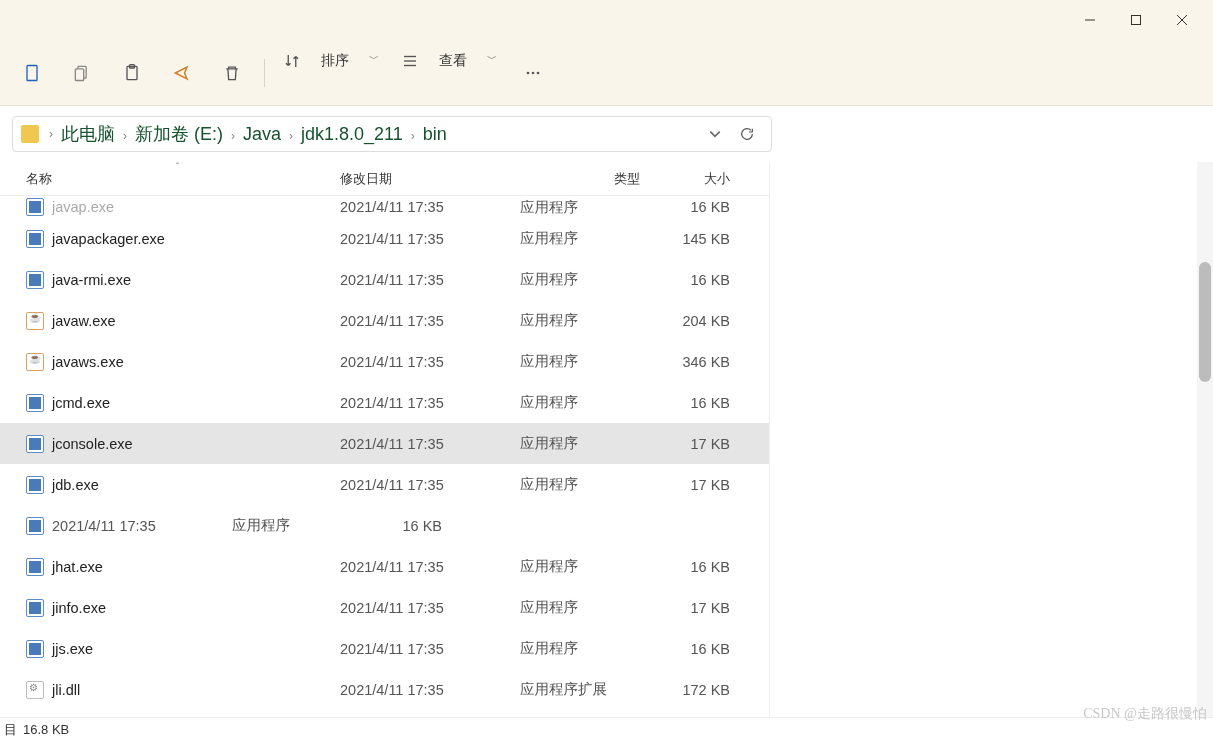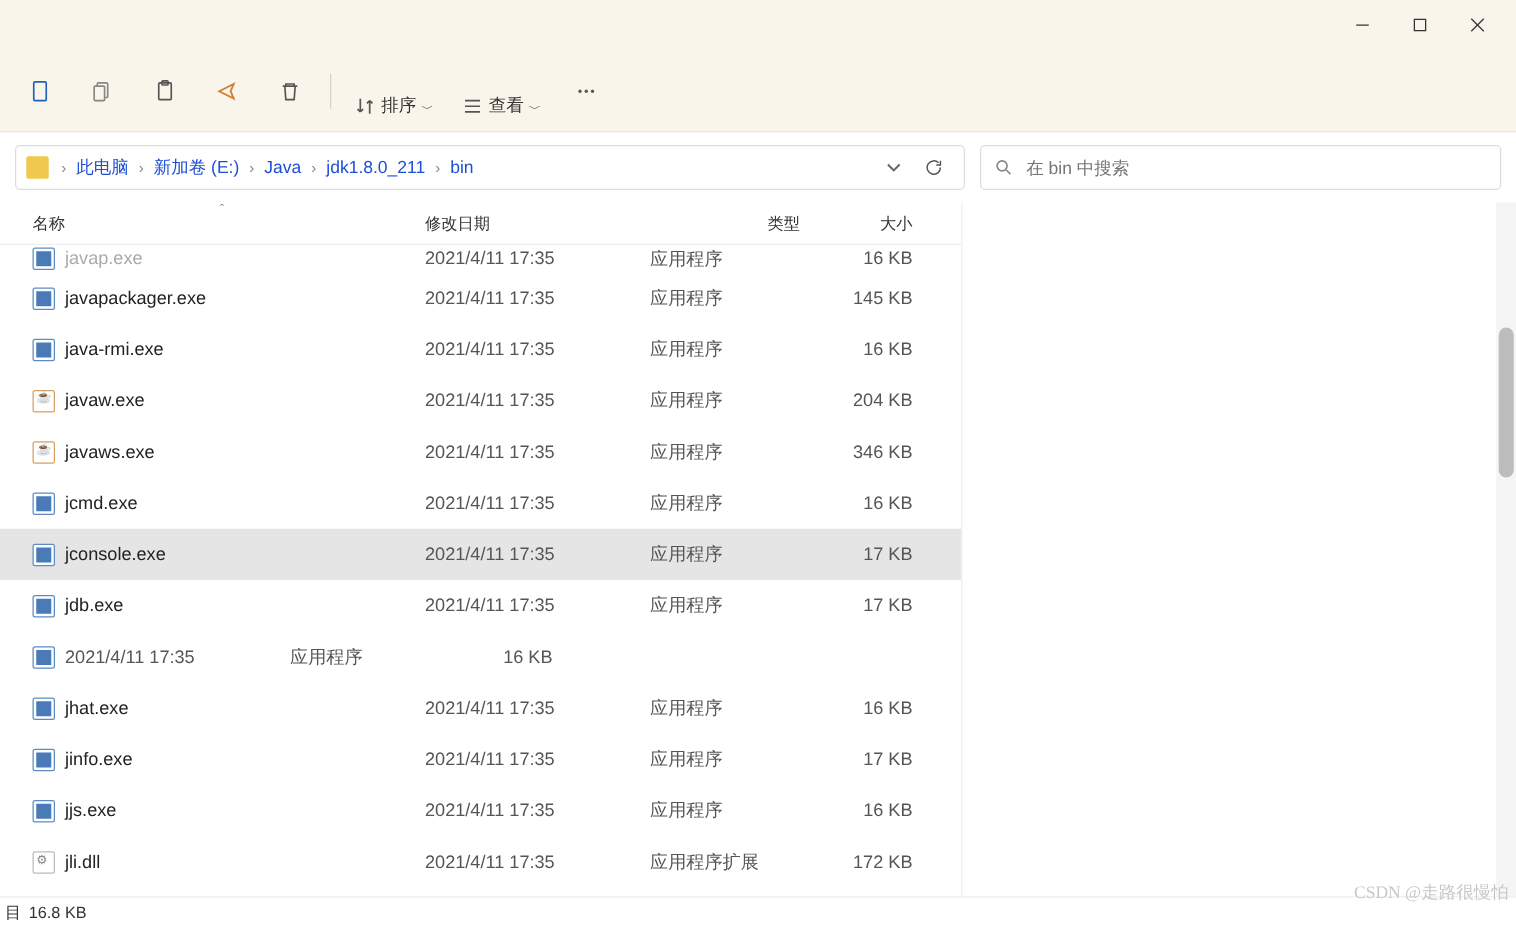--- a/index.html
+++ b/index.html
@@ -6,27 +6,27 @@
 body { width: 1213px; height: 741px; background: #fff; overflow: hidden; position: relative; }
 
 .titlebar { height: 40px; background: #faf5ea; display: flex; justify-content: flex-end; align-items: center; padding-right: 8px; }
 .win-btn { width: 46px; height: 32px; display: flex; align-items: center; justify-content: center; cursor: pointer; }
 .win-btn svg { width: 12px; height: 12px; stroke: #333; stroke-width: 1; fill: none; }
 
 .toolbar { height: 66px; background: #faf5ea; display: flex; align-items: center; padding: 0 8px; gap: 2px; border-bottom: 1px solid #e8e3d9; }
 .tb-btn { width: 48px; height: 42px; display: flex; align-items: center; justify-content: center; cursor: pointer; border-radius: 4px; }
 .tb-btn svg { width: 20px; height: 20px; }
 .tb-sep { width: 1px; height: 28px; background: #d8d3c8; margin: 0 6px; }
-.tb-drop { height: 42px; display: flex; align-items: flex-end; padding: 0 10px; gap: 4px; cursor: pointer; border-radius: 4px; color: #333; font-size: 14px; }
+.tb-drop { height: 42px; display: flex; align-items: flex-start; padding: 0 10px; gap: 20px; cursor: pointer; border-radius: 4px; color: #333; font-size: 14px; }
 .tb-chev { font-size: 10px; color: #666; }
 
 .addrbar { height: 56px; display: flex; align-items: center; padding: 8px 12px; gap: 12px; background: #fff; }
 .addr-path { flex: 0 0 760px; height: 36px; display: flex; align-items: center; border: 1px solid #ddd; border-radius: 4px; padding: 0 8px; }
 .addr-folder { width: 18px; height: 18px; background: #f0c850; border-radius: 2px; margin-right: 6px; }
-.crumb { font-size: 14px; color: #1d4ed8; padding: 0 4px; cursor: pointer; }
+.crumb { font-size: 18px; color: #14532d; padding: 0 4px; cursor: pointer; }
 .crumb-sep { color: #888; font-size: 12px; padding: 0 4px; }
 .addr-spacer { flex: 1; }
 .addr-btn { width: 32px; height: 32px; display: flex; align-items: center; justify-content: center; cursor: pointer; }
 .search-box { flex: 1; height: 36px; border: 1px solid #ddd; border-radius: 4px; display: flex; align-items: center; padding: 0 10px; color: #888; font-size: 14px; gap: 10px; }
 .search-box input { border: none; outline: none; flex: 1; font-size: 14px; color: #333; }
 
 .content { display: flex; height: 555px; }
 .file-area { width: 770px; overflow: hidden; position: relative; border-right: 1px solid #eee; }
 .file-header { height: 34px; display: flex; align-items: center; border-bottom: 1px solid #eee; font-size: 13px; color: #333; padding-left: 26px; }
 .col-name { width: 314px; position: relative; }
@@ -145,27 +145,20 @@
         <svg width="14" height="14" viewBox="0 0 12 12" fill="none" stroke="#666" stroke-width="1.4">
           <path d="M2 4l4 4 4-4"></path>
         </svg>
       </div>
     <div class="addr-btn">
         <svg width="16" height="16" viewBox="0 0 24 24" fill="none" stroke="#555" stroke-width="1.8">
           <path d="M20 12a8 8 0 1 1-2.34-5.66M20 4v5h-5"></path>
         </svg>
       </div>
   </div>
-  <div class="search-box">
-    <svg width="16" height="16" viewBox="0 0 24 24" fill="none" stroke="#888" stroke-width="2">
-        <circle cx="10" cy="10" r="6"></circle>
-        <line x1="15" y1="15" x2="20" y2="20"></line>
-      </svg>
-    <input type="text" placeholder="在 bin 中搜索" style="">
-  </div>
 </div>
 
 <div class="content">
   <div class="file-area">
     <div class="file-header">
       <div class="col-name"><span>名称</span><span class="sort-arrow">ˆ</span></div>
       <div class="col-date">修改日期</div>
       <div class="col-type">类型</div>
       <div class="col-size">大小</div>
     </div>

